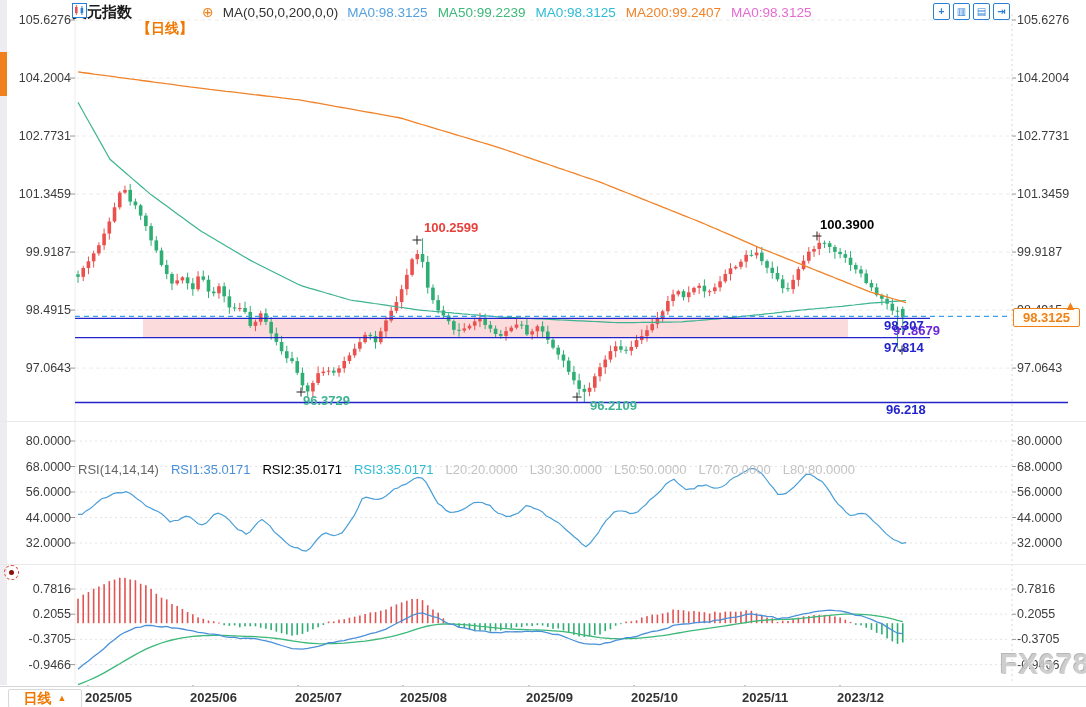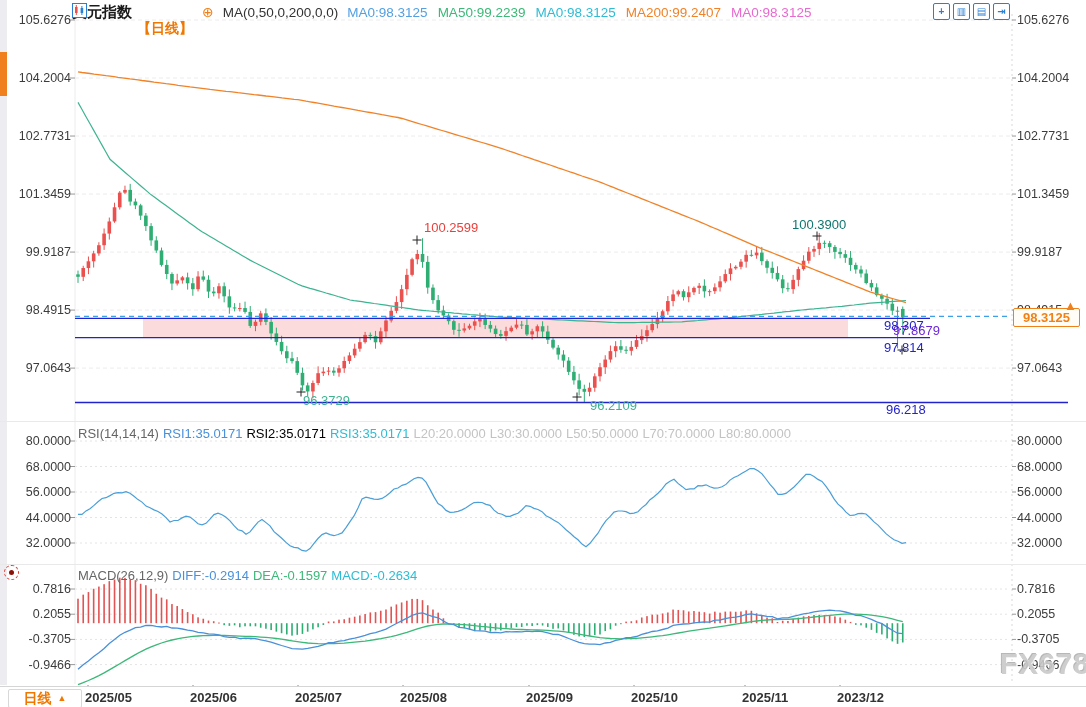--- a/index.html
+++ b/index.html
@@ -1,29 +1,29 @@
 <!DOCTYPE html>
 <html><head>
 <meta charset="utf-8">
 <style>
   html,body{margin:0;padding:0;background:#fff;}
   #app{position:relative;width:1086px;height:707px;background:#fff;overflow:hidden;
        font-family:"Liberation Sans","DejaVu Sans",sans-serif;}
   .lbl{position:absolute;font-size:12.5px;color:#3c3c3c;white-space:nowrap;line-height:14px;}
-  .ann{position:absolute;font-size:13px;font-weight:400;white-space:nowrap;line-height:14px;}
+  .ann{position:absolute;font-size:13px;font-weight:700;white-space:nowrap;line-height:14px;}
   #main-header{position:absolute;left:72px;top:3px;height:18px;display:flex;align-items:center;gap:9px;font-size:13.5px;white-space:nowrap;z-index:30;}
   #page-title{font-size:15px;font-weight:bold;color:#1a1a1a;}
   #tf-tag{font-size:14px;font-weight:bold;color:#f07800;margin-left:-4px;margin-top:34px;}
   .oplus{color:#f08119;font-size:14px;line-height:14px;}
   #ma-formula{color:#333;}
   .ma-item{font-size:13.5px;}
   #toolbar{position:absolute;right:76px;top:3px;display:flex;gap:3px;z-index:30;}
   .tool{width:15px;height:15px;border:1px solid #2a7fd4;border-radius:2px;color:#2a7fd4;
         font-size:10px;display:flex;align-items:center;justify-content:center;background:#fff;font-weight:bold;}
-  .subhdr{position:absolute;left:78px;display:flex;gap:4px;font-size:13px;white-space:nowrap;z-index:25;}
+  .subhdr{position:absolute;left:78px;display:flex;gap:12px;font-size:13px;white-space:nowrap;z-index:25;margin-top:36px;}
   #price-box{position:absolute;left:1013px;top:308px;width:65px;height:17px;border:1.5px solid #f08119;
              border-radius:2px;background:#fffdf6;color:#f08119;font-size:13px;font-weight:bold;
              display:flex;align-items:center;justify-content:center;z-index:20;}
   #price-arrow{position:absolute;left:1064px;top:298px;color:#f08119;font-size:13px;z-index:21;}
   #left-strip{position:absolute;left:0;top:0;width:7px;height:685px;background:#ededf1;}
   #left-strip-orange{position:absolute;left:0;top:52px;width:7px;height:44px;background:#f07f1e;}
   #sun-icon{position:absolute;left:4px;top:565px;width:13px;height:13px;border:1.5px dashed #e03a2f;
             border-radius:50%;display:flex;align-items:center;justify-content:center;z-index:22;}
   #sun-icon i{width:5px;height:5px;background:#8a1008;border-radius:50%;}
   #bottombar{position:absolute;left:0;top:686px;width:1086px;height:21px;background:#fff;border-top:1px solid #d5d5d5;z-index:30;}
@@ -637,26 +637,20 @@
       <span style="color: rgb(102, 102, 102);">RSI(14,14,14)</span>
       <span style="color: rgb(74, 144, 217);">RSI1:35.0171</span>
       <span style="color: #000000;">RSI2:35.0171</span>
       <span style="color: rgb(46, 188, 212);">RSI3:35.0171</span>
       <span style="color: rgb(195, 195, 195);">L20:20.0000</span>
       <span style="color: rgb(195, 195, 195);">L30:30.0000</span>
       <span style="color: rgb(195, 195, 195);">L50:50.0000</span>
       <span style="color: rgb(195, 195, 195);">L70:70.0000</span>
       <span style="color: rgb(195, 195, 195);">L80:80.0000</span>
     </div>
-  <div class="subhdr" id="macd-header" style="top:568px;">
-      <span style="color: rgb(102, 102, 102);">MACD(26,12,9)</span>
-      <span style="color: rgb(74, 144, 217);">DIFF:-0.2914</span>
-      <span style="color: rgb(60, 184, 120);">DEA:-0.1597</span>
-      <span style="color: rgb(46, 188, 212);">MACD:-0.2634</span>
-    </div>
 
   <div id="sun-icon">
       <i></i>
     </div>
 
   <div id="labels">
       <div class="lbl" style="top: 13px; right: 1015px;">105.6276</div>
       <div class="lbl" style="top: 13px; left: 1017px;">105.6276</div>
       <div class="lbl" style="top: 71.0163px; right: 1015px;">104.2004</div>
       <div class="lbl" style="top: 71.0163px; left: 1017px;">104.2004</div>
@@ -682,21 +676,21 @@
       <div class="lbl" style="top: 536px; left: 1017px;">32.0000</div>
       <div class="lbl" style="top: 582.009px; right: 1015px;">0.7816</div>
       <div class="lbl" style="top: 582.009px; left: 1017px;">0.7816</div>
       <div class="lbl" style="top: 607.21px; right: 1015px;">0.2055</div>
       <div class="lbl" style="top: 607.21px; left: 1017px;">0.2055</div>
       <div class="lbl" style="top: 632.407px; right: 1015px;">-0.3705</div>
       <div class="lbl" style="top: 632.407px; left: 1017px;">-0.3705</div>
       <div class="lbl" style="top: 657.609px; right: 1015px;">-0.9466</div>
       <div class="lbl" style="top: 657.609px; left: 1017px;">-0.9466</div>
       <div class="ann" style="top: 221px; left: 424px; color: rgb(232, 65, 60); z-index: 15;">100.2599</div>
-      <div class="ann" style="top: 218px; left: 792px; color: #0f766e; z-index: 15;">100.3900</div>
+      <div class="ann" style="top: 218px; left: 820px; color: #000000; z-index: 15;">100.3900</div>
       <div class="ann" style="top: 394px; left: 303px; color: rgb(61, 179, 145); z-index: 15;">96.3729</div>
       <div class="ann" style="top: 399px; left: 583px; color: rgb(61, 179, 145); z-index: 15; margin-left: 7px;">96.2109</div>
       <div class="ann" style="top: 324px; left: 893px; color: #6d28d9; z-index: 15;">97.8679</div>
       <div class="ann" style="top: 319px; left: 884px; color: rgb(35, 35, 204); z-index: 15;">98.307</div>
       <div class="ann" style="top: 341px; left: 884px; color: rgb(35, 35, 204); z-index: 15;">97.814</div>
       <div class="ann" style="top: 403px; left: 886px; color: rgb(35, 35, 204); z-index: 15;">96.218</div>
     </div>
 
   <div id="price-box">
     <span>98.3125</span>

